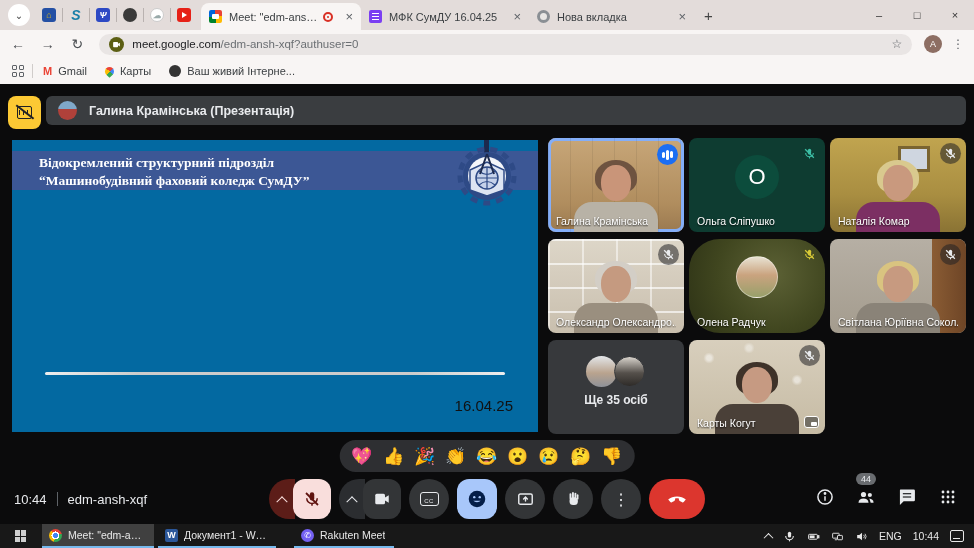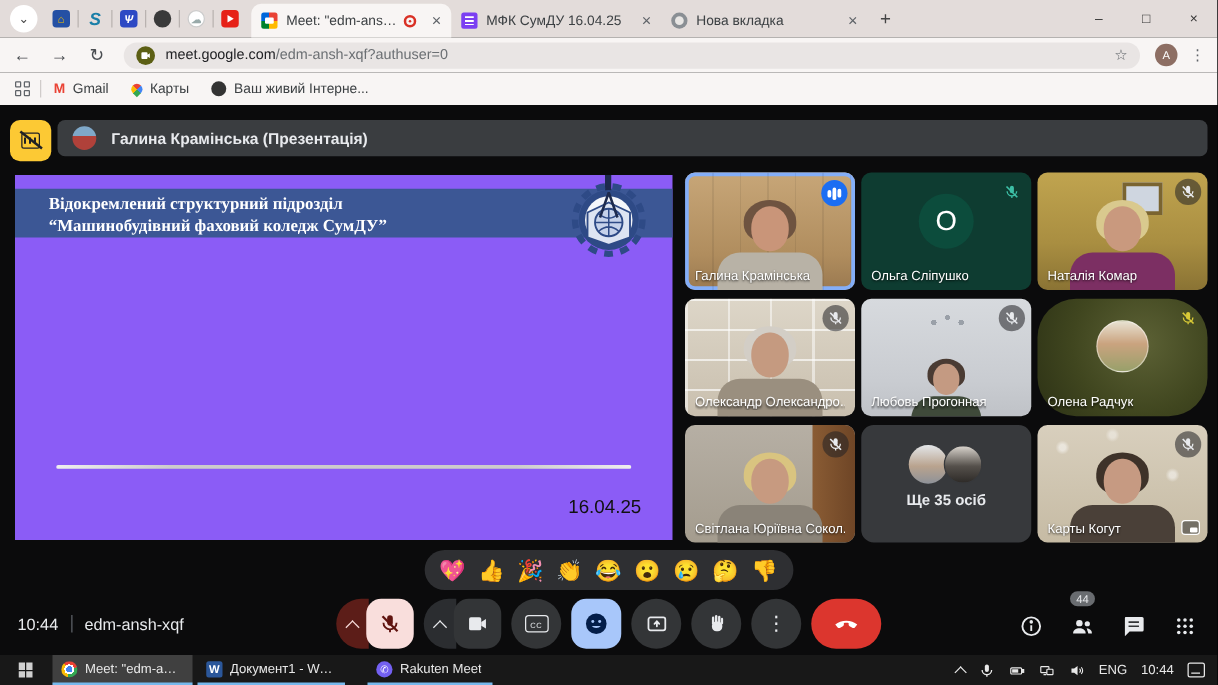--- a/index.html
+++ b/index.html
@@ -63,21 +63,21 @@
   .present-warn { position:absolute; left:8px; top:12px; width:33px; height:33px; background:#fcc934; border-radius:8px; display:flex; align-items:center; justify-content:center; }
   .warn-grid { width:15px; height:13px; border:1.8px solid #202124; border-radius:2px; position:relative; }
   .warn-grid::before { content:""; position:absolute; left:1px; right:1px; top:3px; height:5px;
      background:repeating-linear-gradient(90deg,#202124 0 1.5px, transparent 1.5px 4px); }
   .warn-grid::after { content:""; position:absolute; left:-4px; top:4px; width:22px; height:1.8px; background:#202124; transform:rotate(38deg); }
   .banner { position:absolute; left:46px; top:12px; width:920px; height:29px; background:#3a3d40; border-radius:6px; display:flex; align-items:center; padding:0 12px; }
   .banner .b-av { width:19px; height:19px; border-radius:50%; background:linear-gradient(180deg,#7fa8c9 40%, #b0413a 40%); margin-right:12px; }
   .banner .b-name { color:#e8eaed; font-size:12.5px; font-weight:bold; }
 
   
-  .slide { position:absolute; left:12px; top:56px; width:526px; height:292px; background:#8b5cf6; }
+  .slide { position:absolute; left:12px; top:56px; width:526px; height:292px; background:#0369a1; }
   .slide-band { position:absolute; left:0; top:11px; width:526px; height:39px; background:#3c5795; color:#fff; font-family:"Liberation Serif", serif; font-weight:bold; font-size:13.5px; line-height:1.35; padding:3px 0 0 27px; }
   .slide-logo { position:absolute; right:20px; top:0px; width:62px; height:66px; }
   .slide-title { position:absolute; left:28px; top:72px; font-size:27px; font-weight:bold; color:#141414; line-height:1.22; letter-spacing:-0.5px; }
   .slide-line { position:absolute; left:33px; top:232px; width:460px; height:3px; background:linear-gradient(90deg,#eee, #ccc 20%, #ccc 80%, #eee); border-radius:2px; }
   .slide-date { position:absolute; right:25px; top:257px; font-size:15px; font-weight:normal; color:#111; }
 
   
   .grid { position:absolute; left:548px; top:54px; width:420px; height:296px; display:grid; grid-template-columns:repeat(3,136px); grid-template-rows:repeat(3,94px); gap:7px 5px; }
   .tile { position:relative; border-radius:8px; overflow:hidden; }
   .tile-name { position:absolute; left:8px; bottom:5px; font-size:10.5px; color:#fff; text-shadow:0 1px 2px rgba(0,0,0,.85); white-space:nowrap; max-width:120px; overflow:hidden; }
@@ -96,21 +96,21 @@
   .t3::before { content:""; position:absolute; left:68px; top:8px; width:26px; height:20px; border:3px solid #7a6430; background:#cfd6e0; }
   .t4 { background:linear-gradient(180deg,#ddd6c8,#c9bfae); }
   .t4::before { content:""; position:absolute; inset:0; background:repeating-linear-gradient(rgba(255,255,255,.65) 0 2px, transparent 2px 24px), repeating-linear-gradient(90deg, rgba(255,255,255,.5) 0 2px, transparent 2px 34px); }
   .t5 { background:linear-gradient(180deg,#d7dade 0%,#c9ccd1 70%,#bfc2c7 100%); }
   .t5::before { content:""; position:absolute; left:52px; top:12px; width:34px; height:14px;
      background:radial-gradient(circle 4px at 6px 7px,#9aa0a8 55%,transparent 56%), radial-gradient(circle 4px at 17px 3px,#9aa0a8 55%,transparent 56%), radial-gradient(circle 4px at 28px 7px,#9aa0a8 55%,transparent 56%); }
   .t6 { background:radial-gradient(circle at 62% 38%, #5c6135 0%, #40461f 55%, #2c3115 100%);border-radius:31px; }
   .ava-photo { position:absolute; left:50%; top:40%; transform:translate(-50%,-50%); width:42px; height:42px; border-radius:50%; background:linear-gradient(180deg,#e8e2d2 0%,#caa37f 45%,#98a06a 100%); border:1px solid rgba(255,255,255,.45); }
   .t7 { background:linear-gradient(180deg,#b6afa4 0%,#a49c8e 100%); }
   .t7::before { content:""; position:absolute; right:0; top:0; width:34px; height:94px; background:linear-gradient(90deg,#8a5c34,#6e4526); }
-  .t8 { background:#37393c;border-radius:10px; }
+  .t8 { background:#37393c; }
   .more-avatars { position:absolute; left:50%; top:34%; transform:translate(-50%,-50%); width:60px; height:32px; }
   .more-avatars i { position:absolute; width:31px; height:31px; border-radius:50%; }
   .more-avatars i:nth-child(1){ left:0; background:linear-gradient(180deg,#e3e6e9 0%,#b9a38e 55%,#8e9299 100%); }
   .more-avatars i:nth-child(2){ left:28px; background:linear-gradient(180deg,#d8d3cc 0%,#55504b 55%,#2e2b28 100%); border:1px solid #37393c; }
   .more-label { position:absolute; left:0; right:0; top:56%; text-align:center; color:#e8eaed; font-size:12px; font-weight:bold; }
   .t9 { background:linear-gradient(180deg,#d8cfbd 0%,#c6bba4 100%); }
   .t9::before { content:""; position:absolute; inset:0; background:radial-gradient(circle 8px at 20px 18px, rgba(255,255,255,.5) 30%, transparent 70%), radial-gradient(circle 8px at 108px 40px, rgba(255,255,255,.5) 30%, transparent 70%), radial-gradient(circle 8px at 60px 8px, rgba(255,255,255,.4) 30%, transparent 70%); }
   .pip-ico { position:absolute; right:6px; bottom:6px; width:15px; height:12px; border:1.6px solid #fff; border-radius:3px; background:rgba(32,33,36,.5); }
   .pip-ico::after { content:""; position:absolute; right:1px; bottom:1px; width:6px; height:4px; background:#fff; border-radius:1px; }
 
@@ -141,21 +141,21 @@
   .mic-split .seg-main { background:#f9dedc; color:#601410; }
   .cam-split .seg-chev { background:#2b2d30; color:#e8eaed; }
   .cam-split .seg-main { background:#333537; color:#e8eaed; }
   .ctl-btn { width:40px; height:40px; border-radius:50%; background:#333537; display:flex; align-items:center; justify-content:center; color:#e8eaed; }
   .ctl-btn svg { width:19px; height:19px; }
   .cc-box { width:19px; height:14px; border:1.8px solid #e8eaed; border-radius:3px; display:flex; align-items:flex-end; justify-content:center; font-size:6px; color:#e8eaed; letter-spacing:.5px; padding-bottom:1px; }
   .btn-react { width:40px; height:40px; border-radius:12px; background:#a8c7fa; display:flex; align-items:center; justify-content:center; }
   .btn-hangup { width:56px; height:40px; border-radius:20px; background:#dc362e; display:flex; align-items:center; justify-content:center; }
   .more-dots { font-size:16px; color:#e8eaed; }
   .right-ctls { position:absolute; right:14px; top:50%; transform:translateY(-50%); display:flex; align-items:center; gap:17px; }
-  .ricon { position:relative; width:24px; height:24px; display:flex; align-items:flex-end; justify-content:center; color:#e8eaed; }
+  .ricon { position:relative; width:24px; height:24px; display:flex; align-items:flex-start; justify-content:center; color:#e8eaed; }
   .ricon svg { width:20px; height:20px; }
   .count-badge { position:absolute; top:-14px; left:50%; transform:translateX(-50%); background:#696c70; color:#e8eaed; font-size:9px; border-radius:8px; padding:1px 5px; }
 
   
   .taskbar { position:absolute; left:0; top:524px; width:974px; height:24px; background:#181818; display:flex; align-items:center; }
   .start { width:42px; height:24px; display:flex; align-items:center; justify-content:center; }
   .win-logo { width:12px; height:12px; display:grid; grid-template-columns:5px 5px; gap:1px; }
   .win-logo i { background:#cfcfcf; }
   .task-app { height:24px; display:flex; align-items:center; padding:0 7px; gap:6px; border-bottom:2px solid #76b9ed; color:#e8e8e8; font-size:10.5px; max-width:120px; }
   .task-app.active { background:#404040; }
@@ -351,36 +351,20 @@
         <svg viewBox="0 0 24 24" fill="#e8eaed">
             <path d="M12 3a3 3 0 0 1 3 3v5a3 3 0 0 1-6 0V6a3 3 0 0 1 3-3z"></path>
             <path d="M5 11a7 7 0 0 0 14 0" fill="none" stroke="#e8eaed" stroke-width="2"></path>
             <line x1="12" y1="18" x2="12" y2="21" stroke="#e8eaed" stroke-width="2"></line>
             <line x1="4" y1="4" x2="20" y2="20" stroke="#e8eaed" stroke-width="2.4"></line>
           </svg>
       </span>
       <span class="tile-name">Олександр Олександро...</span>
     </div>
 
-    <div class="tile t5">
-      <div class="person small" style="--hair:#4a3b33;--skin:#c49a82;--shirt:#3f4a3a;">
-          <i class="p-hair"></i>
-          <i class="p-head"></i>
-          <i class="p-body"></i>
-        </div>
-      <span class="mic-off">
-        <svg viewBox="0 0 24 24" fill="#e8eaed">
-            <path d="M12 3a3 3 0 0 1 3 3v5a3 3 0 0 1-6 0V6a3 3 0 0 1 3-3z"></path>
-            <path d="M5 11a7 7 0 0 0 14 0" fill="none" stroke="#e8eaed" stroke-width="2"></path>
-            <line x1="12" y1="18" x2="12" y2="21" stroke="#e8eaed" stroke-width="2"></line>
-            <line x1="4" y1="4" x2="20" y2="20" stroke="#e8eaed" stroke-width="2.4"></line>
-          </svg>
-      </span>
-      <span class="tile-name">Любовь Прогонная</span>
-    </div>
 
     <div class="tile t6">
       <span class="ava-photo"></span>
       <span class="mic-off mic-bare">
         <svg viewBox="0 0 24 24" fill="#d8c937">
             <path d="M12 3a3 3 0 0 1 3 3v5a3 3 0 0 1-6 0V6a3 3 0 0 1 3-3z"></path>
             <path d="M5 11a7 7 0 0 0 14 0" fill="none" stroke="#d8c937" stroke-width="2"></path>
             <line x1="12" y1="18" x2="12" y2="21" stroke="#d8c937" stroke-width="2"></line>
             <line x1="4" y1="4" x2="20" y2="20" stroke="#d8c937" stroke-width="2.4"></line>
           </svg>

